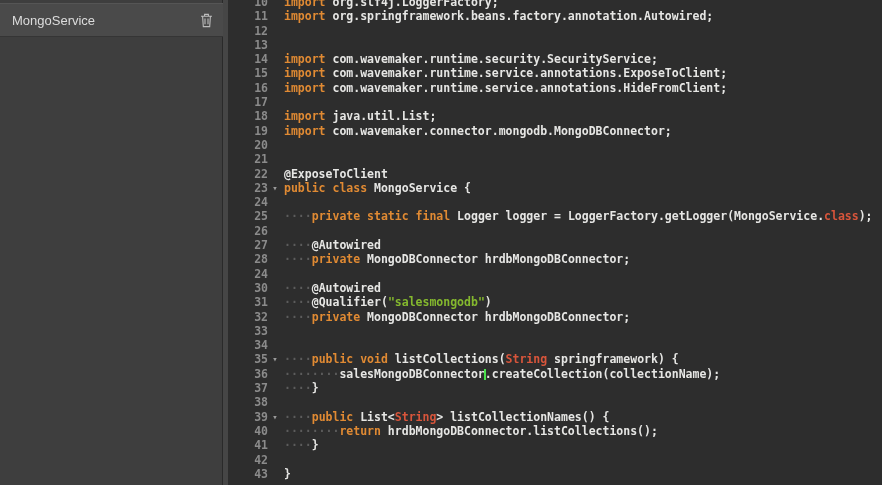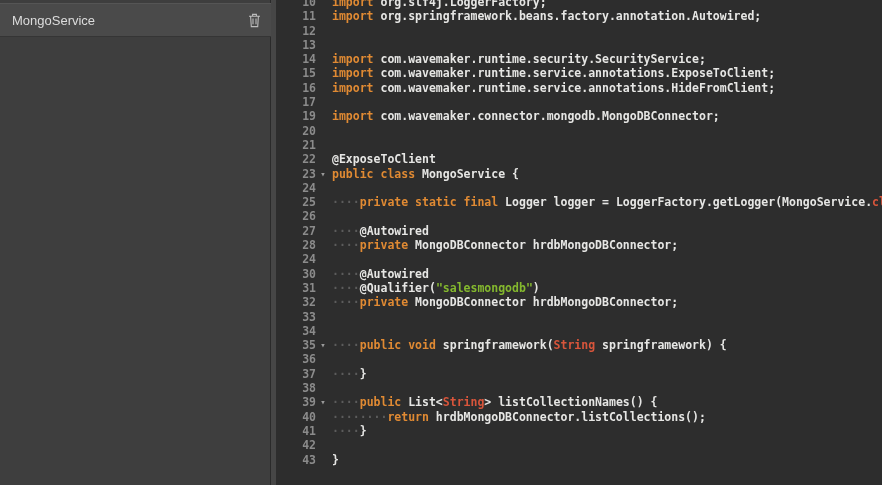--- a/index.html
+++ b/index.html
@@ -1,21 +1,21 @@
 <!DOCTYPE html>
 <html style="--c-background: #2d2d2d; --c-gutter: #8b8b8b; --c-keyword: #e08a33; --c-plain: #e6e6e4; --c-string: #84b82e; --c-type: #d8553b; --c-ws: #5c5c5c; --c-caret: #49e24b;"><head>
 <meta charset="utf-8">
 <style>
   * { margin:0; padding:0; box-sizing:border-box; }
   html,body { width:882px; height:485px; overflow:hidden; background:#2d2d2d;
               font-family:"Liberation Sans", sans-serif; }
   .app { display:flex; width:882px; height:485px; background:var(--c-background,#2d2d2d); }
 
   
-  .sidebar { width:276px; flex:none; background:#3e3e3e; position:relative;
+  .sidebar { width:228px; flex:none; background:#3e3e3e; position:relative;
              border-right:5px solid #464646; box-shadow:inset -1px 0 0 #2a2a2a; padding-top:3px; }
   .sidebar-item { height:34px; background:#4a4a4a; display:flex; align-items:center;
                   justify-content:space-between; padding:0 10px 0 12px;
                   border-top:1px solid #555; border-bottom:1px solid #353535; cursor:pointer; }
   .sidebar-label { color:#dcdcdc; font-size:13px; }
   .trash { display:flex; align-items:center; cursor:pointer; opacity:.9; }
 
   
   .editor { flex:1; overflow:hidden; background:var(--c-background,#2d2d2d);
             font-family:"DejaVu Sans Mono","Liberation Mono",monospace; font-size:11.5px; cursor:text;font-weight:bold; }
@@ -52,38 +52,39 @@
   <main class="editor">
     <div class="code-lines">
         <div class="line"><span class="gut">10</span><span class="fold"></span><span class="codetext"><span class="tk-k">import</span><span class="tk-p"> org.slf4j.LoggerFactory;</span></span></div>
         <div class="line"><span class="gut">11</span><span class="fold"></span><span class="codetext"><span class="tk-k">import</span><span class="tk-p"> org.springframework.beans.factory.annotation.Autowired;</span></span></div>
         <div class="line"><span class="gut">12</span><span class="fold"></span><span class="codetext"></span></div>
         <div class="line"><span class="gut">13</span><span class="fold"></span><span class="codetext"></span></div>
         <div class="line"><span class="gut">14</span><span class="fold"></span><span class="codetext"><span class="tk-k">import</span><span class="tk-p"> com.wavemaker.runtime.security.SecurityService;</span></span></div>
         <div class="line"><span class="gut">15</span><span class="fold"></span><span class="codetext"><span class="tk-k">import</span><span class="tk-p"> com.wavemaker.runtime.service.annotations.ExposeToClient;</span></span></div>
         <div class="line"><span class="gut">16</span><span class="fold"></span><span class="codetext"><span class="tk-k">import</span><span class="tk-p"> com.wavemaker.runtime.service.annotations.HideFromClient;</span></span></div>
         <div class="line"><span class="gut">17</span><span class="fold"></span><span class="codetext"></span></div>
+        <div class="line"><span class="gut">18</span><span class="fold"></span><span class="codetext"><span class="tk-k">import</span><span class="tk-p"> java.util.List;</span></span></div>
         <div class="line"><span class="gut">19</span><span class="fold"></span><span class="codetext"><span class="tk-k">import</span><span class="tk-p"> com.wavemaker.connector.mongodb.MongoDBConnector;</span></span></div>
         <div class="line"><span class="gut">20</span><span class="fold"></span></div>
         <div class="line"><span class="gut">21</span><span class="fold"></span><span class="codetext"></span></div>
         <div class="line"><span class="gut">22</span><span class="fold"></span><span class="codetext"><span class="tk-p">@ExposeToClient</span></span></div>
         <div class="line"><span class="gut">23</span><span class="fold">▾</span><span class="codetext"><span class="tk-k">public class</span><span class="tk-p"> MongoService {</span></span></div>
         <div class="line"><span class="gut">24</span><span class="fold"></span><span class="codetext"></span></div>
         <div class="line"><span class="gut">25</span><span class="fold"></span><span class="codetext"><span class="tk-w">····</span><span class="tk-k">private static final</span><span class="tk-p"> Logger logger = LoggerFactory.getLogger(MongoService.</span><span class="tk-r">class</span><span class="tk-p">);</span></span></div>
         <div class="line"><span class="gut">26</span><span class="fold"></span><span class="codetext"></span></div>
         <div class="line"><span class="gut">27</span><span class="fold"></span><span class="codetext"><span class="tk-w">····</span><span class="tk-p">@Autowired</span></span></div>
         <div class="line"><span class="gut">28</span><span class="fold"></span><span class="codetext"><span class="tk-w">····</span><span class="tk-k">private</span><span class="tk-p"> MongoDBConnector hrdbMongoDBConnector;</span></span></div>
         <div class="line"><span class="gut">24</span><span class="fold"></span><span class="codetext"></span></div>
         <div class="line"><span class="gut">30</span><span class="fold"></span><span class="codetext"><span class="tk-w">····</span><span class="tk-p">@Autowired</span></span></div>
         <div class="line"><span class="gut">31</span><span class="fold"></span><span class="codetext"><span class="tk-w">····</span><span class="tk-p">@Qualifier(</span><span class="tk-s">"salesmongodb"</span><span class="tk-p">)</span></span></div>
         <div class="line"><span class="gut">32</span><span class="fold"></span><span class="codetext"><span class="tk-w">····</span><span class="tk-k">private</span><span class="tk-p"> MongoDBConnector hrdbMongoDBConnector;</span></span></div>
         <div class="line"><span class="gut">33</span><span class="fold"></span><span class="codetext"></span></div>
         <div class="line"><span class="gut">34</span><span class="fold"></span><span class="codetext"></span></div>
-        <div class="line"><span class="gut">35</span><span class="fold">▾</span><span class="codetext"><span class="tk-w">····</span><span class="tk-k">public void</span><span class="tk-p"> springframework(</span><span class="tk-r">String</span><span class="tk-p"> springframework) {</span></span></div>
-        <div class="line"><span class="gut">36</span><span class="fold"></span></div>
+        <div class="line"><span class="gut">35</span><span class="fold">▾</span><span class="codetext"><span class="tk-w">····</span><span class="tk-k">public void</span><span class="tk-p"> listCollections(</span><span class="tk-r">String</span><span class="tk-p"> springframework) {</span></span></div>
+        <div class="line"><span class="gut">36</span><span class="fold"></span><span class="codetext"><span class="tk-w">········</span><span class="tk-p">salesMongoDBConnector</span><span class="caret"></span><span class="tk-p">.createCollection(collectionName);</span></span></div>
         <div class="line"><span class="gut">37</span><span class="fold"></span><span class="codetext"><span class="tk-w">····</span><span class="tk-p">}</span></span></div>
         <div class="line"><span class="gut">38</span><span class="fold"></span><span class="codetext"></span></div>
         <div class="line"><span class="gut">39</span><span class="fold">▾</span><span class="codetext"><span class="tk-w">····</span><span class="tk-k">public</span><span class="tk-p"> List&lt;</span><span class="tk-r">String</span><span class="tk-p">&gt; listCollectionNames() {</span></span></div>
         <div class="line"><span class="gut">40</span><span class="fold"></span><span class="codetext"><span class="tk-w">········</span><span class="tk-k">return</span><span class="tk-p"> hrdbMongoDBConnector.listCollections();</span></span></div>
         <div class="line"><span class="gut">41</span><span class="fold"></span><span class="codetext"><span class="tk-w">····</span><span class="tk-p">}</span></span></div>
         <div class="line"><span class="gut">42</span><span class="fold"></span><span class="codetext"></span></div>
         <div class="line"><span class="gut">43</span><span class="fold"></span><span class="codetext"><span class="tk-p">}</span></span></div>
       </div>
   </main>
 

